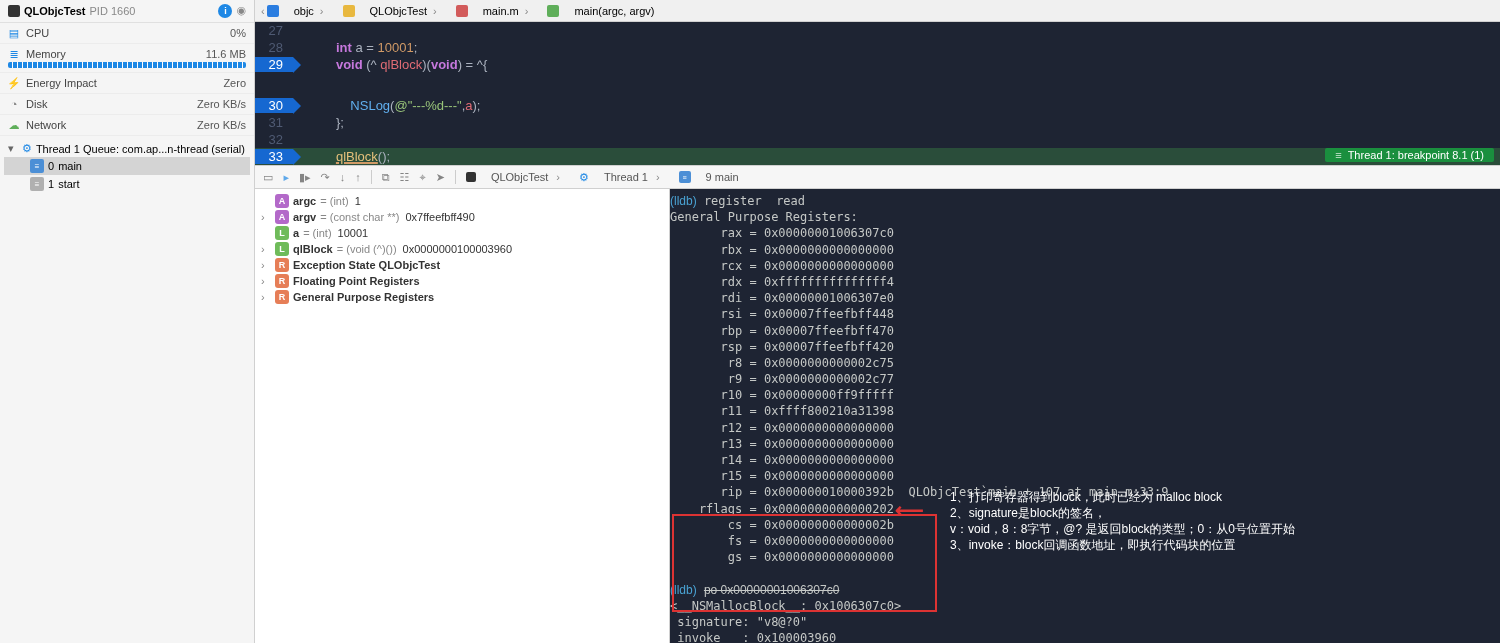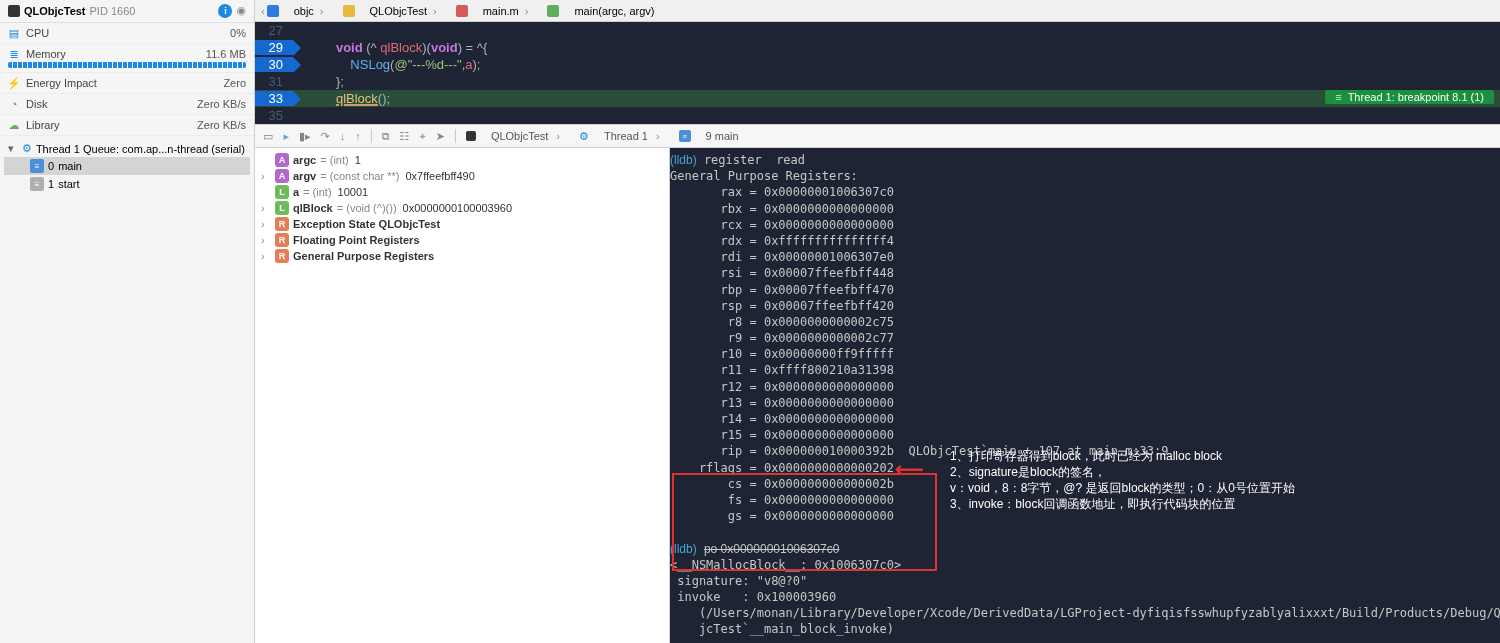--- a/index.html
+++ b/index.html
@@ -121,21 +121,21 @@
             <span class="metric-icon" style="color:#888;">◔</span>
             <span class="metric-label">Disk</span>
             <span class="metric-value">Zero KB/s</span>
           </div>
         </div>
       </div>
       <div class="metric-row">
         <div style="flex: 1 1 0%; display: flex; flex-direction: column;">
           <div style="display: flex; align-items: center; gap: 6px;">
             <span class="metric-icon" style="color:#5fae5a;">☁</span>
-            <span class="metric-label">Library</span>
+            <span class="metric-label">Network</span>
             <span class="metric-value">Zero KB/s</span>
           </div>
         </div>
       </div>
     </div>
   <div class="thread-tree">
     <div class="tree-row">
       <span class="disclosure">▾</span>
       <span style="color:#1e88e5;">⚙</span>
       <span>Thread 1 Queue: com.ap...n-thread (serial)</span>
@@ -176,42 +176,46 @@
       </span>
     </div>
 
   <div class="editor-wrap">
     <div class="editor" id="editor">
         <div class="editor-line" style="position: relative;">
           <div class="lineno ">27</div>
           <div class="code"></div>
         </div>
         <div class="editor-line" style="position: relative;">
+          <div class="lineno ">28</div>
+          <div class="code">        <span class="kw">int</span> <span class="plain">a =</span> <span class="num">10001</span><span class="plain">;</span></div>
+        </div>
+        <div class="editor-line" style="position: relative;">
           <div class="lineno bp">29</div>
           <div class="code">        <span class="kw">void</span> <span class="plain">(^</span> <span class="var">qlBlock</span><span class="plain">)(</span><span class="kw">void</span><span class="plain">) = ^{</span></div>
         </div>
-        <div class="editor-line" style="position: relative;">
+        <div class="editor-line" style="position: relative; margin-top: 24px;">
           <div class="lineno bp">30</div>
           <div class="code">            <span class="fn">NSLog</span><span class="plain">(</span><span class="str">@"---%d---"</span><span class="plain">,</span><span class="var">a</span><span class="plain">);</span></div>
         </div>
         <div class="editor-line" style="position: relative;">
           <div class="lineno ">31</div>
           <div class="code">        <span class="plain">};</span></div>
+        </div>
+        <div class="editor-line" style="position: relative;">
+          <div class="lineno ">32</div>
+          <div class="code"></div>
         </div>
         <div class="editor-line hl-line" style="position: relative;">
           <div class="lineno bp">33</div>
           <div class="code">        <span class="call underline">qlBlock</span><span class="plain">();</span></div>
           <div class="bp-flag">
             <span class="ham">≡</span>
             <span>Thread 1: breakpoint 8.1 (1)</span>
           </div>
-        </div>
-        <div class="editor-line" style="position: relative;">
-          <div class="lineno ">35</div>
-          <div class="code"></div>
         </div>
       </div>
   </div>
 
   <div class="debug-toolbar">
     <span class="ico">▭</span>
     <span class="ico" style="color:#1e88e5;">▸</span>
     <span class="ico">▮▸</span>
     <span class="ico">↷</span>
     <span class="ico">↓</span>

